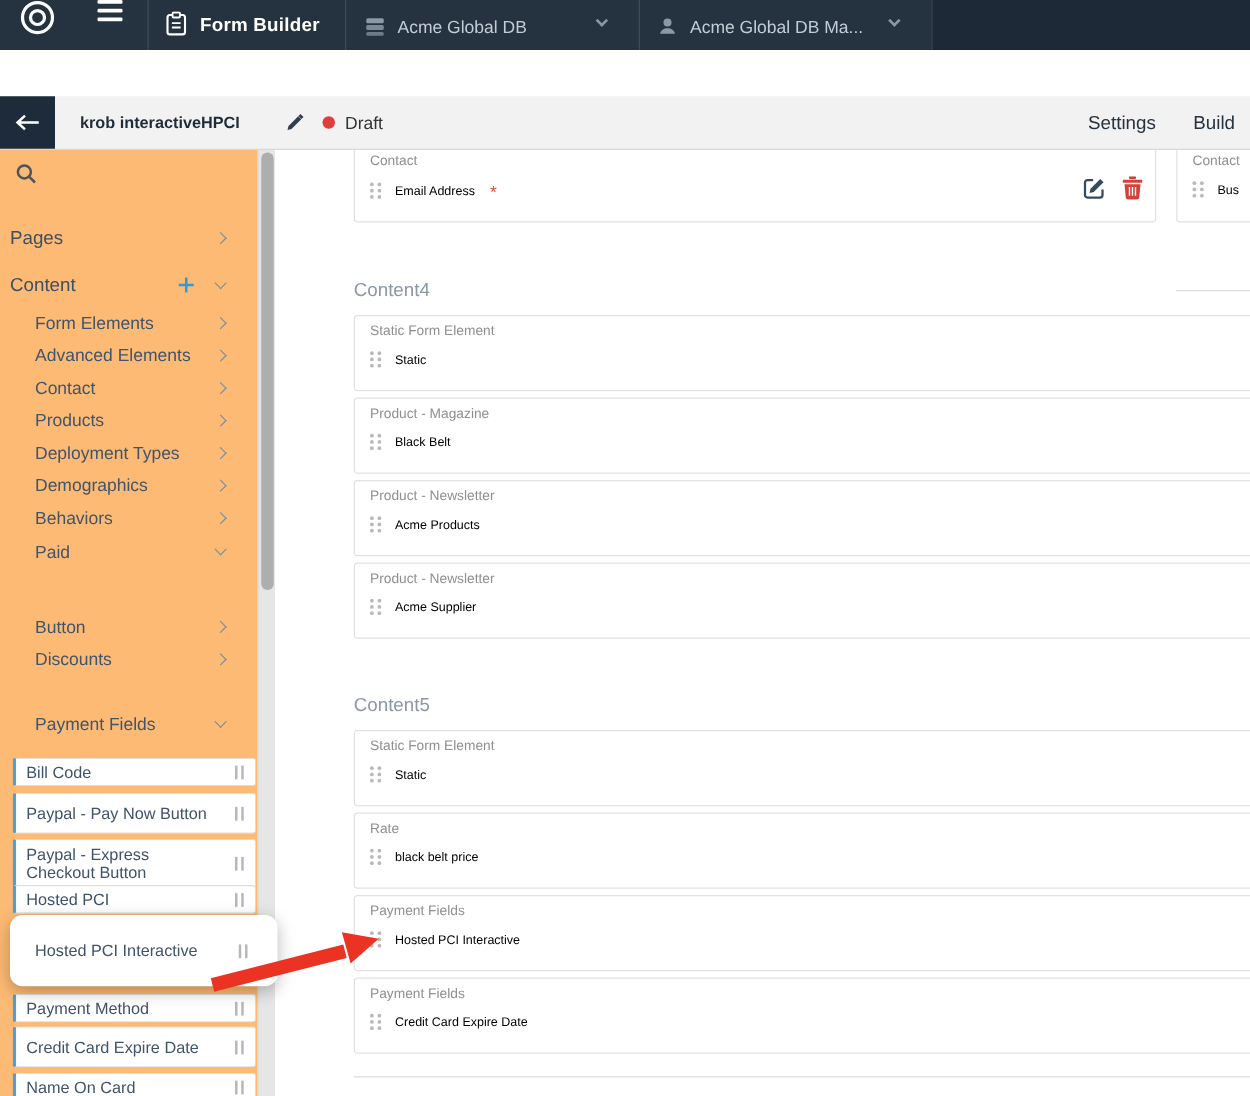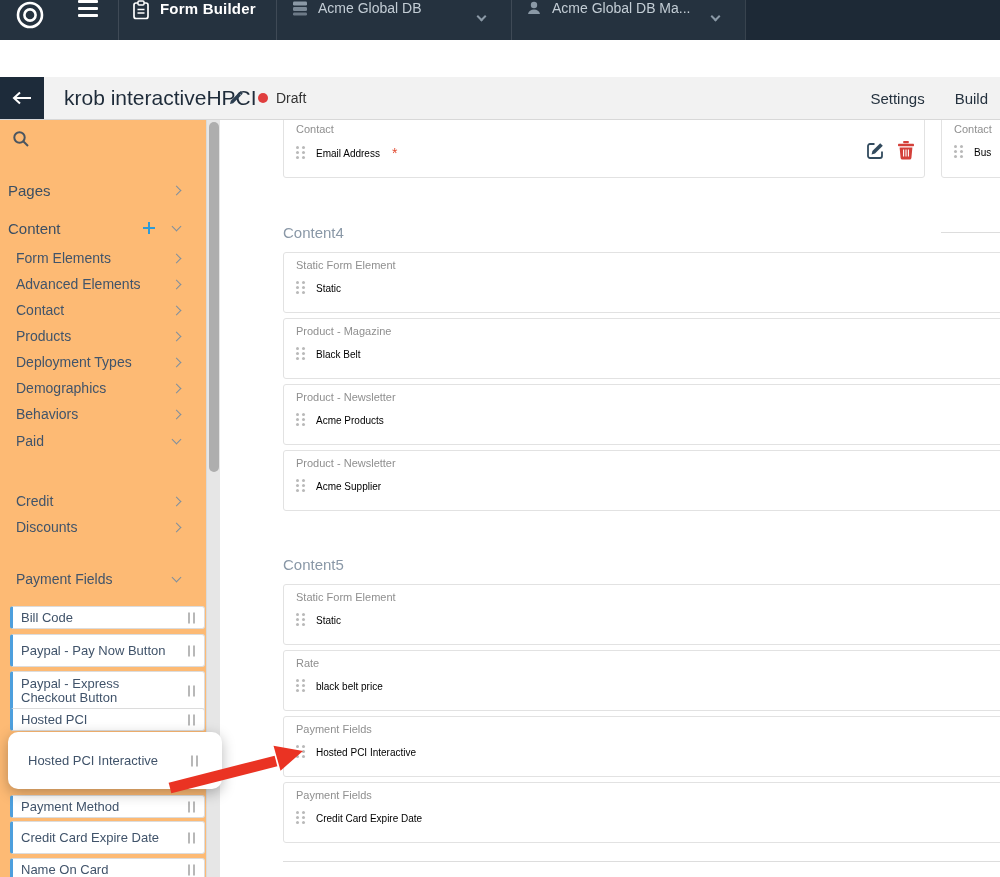--- a/index.html
+++ b/index.html
@@ -3,46 +3,46 @@
 <meta charset="utf-8">
 <style>
   *{margin:0;padding:0;box-sizing:border-box}
   body{font-family:"Liberation Sans",sans-serif;background:#fff}
   .root{position:relative;width:1000px;height:877px;overflow:hidden;background:#fff}
 
   
   .topbar{position:absolute;left:0;top:0;width:1000px;height:40px;background:#25323f}
   .tb-shade{position:absolute;left:745px;top:0;width:255px;height:40px;background:#1d2936}
   .tb-div{position:absolute;top:0;width:1px;height:40px;background:rgba(255,255,255,.12)}
-  .tb-el{position:absolute;top:0;height:29px;display:flex;align-items:flex-start;gap:10px}
+  .tb-el{position:absolute;top:0;height:29px;display:flex;align-items:flex-end;gap:10px}
   .tb-title{font-size:15px;font-weight:bold;color:#fff;letter-spacing:.2px}
   .tb-sel-label{font-size:14px;color:#c3cdd5;white-space:nowrap}
   .chev{width:7px;height:7px;border-right:2px solid #8b99a6;border-bottom:2px solid #8b99a6;display:inline-block}
   .chev.r{transform:rotate(-45deg)}
   .chev.d{transform:rotate(45deg);margin-top:-4px}
   .burger{display:flex;flex-direction:column;gap:4px;background:none;border:none;cursor:pointer}
   .burger span{display:block;width:20px;height:3px;background:#fff;border-radius:1px}
 
   
   .toolbar{position:absolute;left:0;top:77px;width:1000px;height:43px;background:#f2f2f2;border-bottom:1px solid #d8d8d8}
   .back-btn{position:absolute;left:0;top:0;width:44px;height:42px;background:#1d2b3a;border:none;display:flex;align-items:center;justify-content:center;cursor:pointer}
-  .form-title{position:absolute;left:64px;top:0;height:42px;line-height:42px;font-size:21px;font-weight:normal;color:#1f2c3a}
+  .form-title{position:absolute;left:64px;top:0;height:42px;line-height:42px;font-size:13px;font-weight:bold;color:#1f2c3a}
   .edit-title{position:absolute;left:228px;top:13px;background:none;border:none;cursor:pointer}
   .status{position:absolute;left:258px;top:0;height:42px;display:flex;align-items:center;gap:8px}
   .dot{width:10px;height:10px;border-radius:50%;background:#e03e3e}
   .status-label{font-size:14px;color:#333}
   .tb-actions{position:absolute;right:12px;top:0;height:42px;display:flex;align-items:center;gap:30px}
   .tb-actions a{font-size:15px;color:#25323f;text-decoration:none;cursor:pointer}
 
   
   .sidebar{position:absolute;left:0;top:120px;width:220px;height:757px;background:#fdba74;overflow:hidden}
   .search{position:absolute;left:12px;top:10px;cursor:pointer}
   .srow{position:absolute;left:0;width:200px;height:24px;display:flex;align-items:center;cursor:pointer}
   .lvl1{padding-left:8px;font-size:15px;color:#3c4f63}
-  .lvl2{padding-left:16px;font-size:14px;color:#41546a}
+  .lvl2{padding-left:28px;font-size:14px;color:#41546a}
   .srow .chev{position:absolute;right:20px;border-color:#7e8f9e;border-width:1.8px}
   .plus{position:absolute;right:44px;top:5px;cursor:pointer}
   .pill{position:absolute;left:10px;width:195px;background:#fff;border:1px solid #dcdcdc;border-left:3px solid #4d9fdd;border-radius:3px;display:flex;align-items:center;padding:2px 8px;font-size:13px;color:#40536a;line-height:14px;cursor:grab}
   .pill-label{width:152px}
   .grip{width:7px;height:11px;border-left:2px solid #b8b8b8;border-right:2px solid #b8b8b8;display:inline-block}
   .pill .grip{position:absolute;right:9px;top:50%;transform:translateY(-50%)}
   .sb-track{position:absolute;left:206px;top:0;width:14px;height:757px;background:#e6e6e6;border-left:1px solid #dadada;cursor:pointer}
   .sb-thumb{position:absolute;left:2px;top:2px;width:10px;height:350px;background:#aeaeae;border-radius:5px;cursor:grab}
 
   
@@ -184,21 +184,21 @@
     <div class="srow lvl2" style="top:282px">
         <span>Behaviors</span>
         <span class="chev r"></span>
       </div>
     <div class="srow lvl2" style="top:309px">
         <span>Paid</span>
         <span class="chev d"></span>
       </div>
 
     <div class="srow lvl2" style="top:369px">
-        <span>Credit</span>
+        <span>Button</span>
         <span class="chev r"></span>
       </div>
     <div class="srow lvl2" style="top:395px">
         <span>Discounts</span>
         <span class="chev r"></span>
       </div>
     <div class="srow lvl2" style="top:447px">
         <span>Payment Fields</span>
         <span class="chev d"></span>
       </div>

